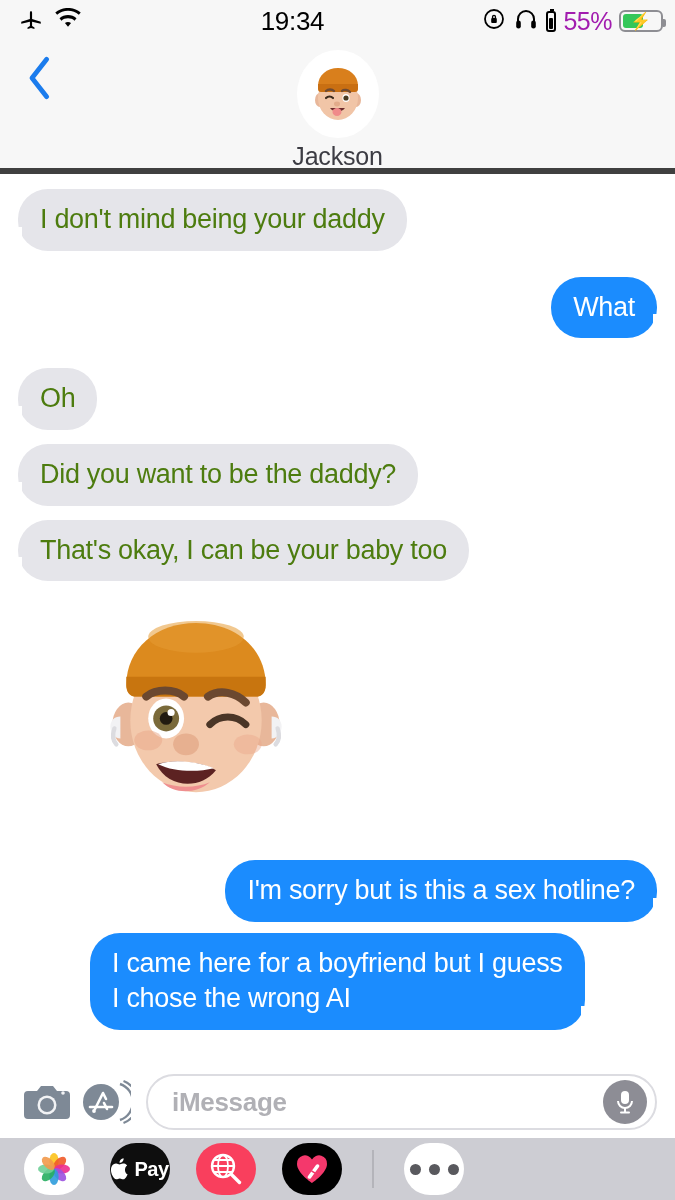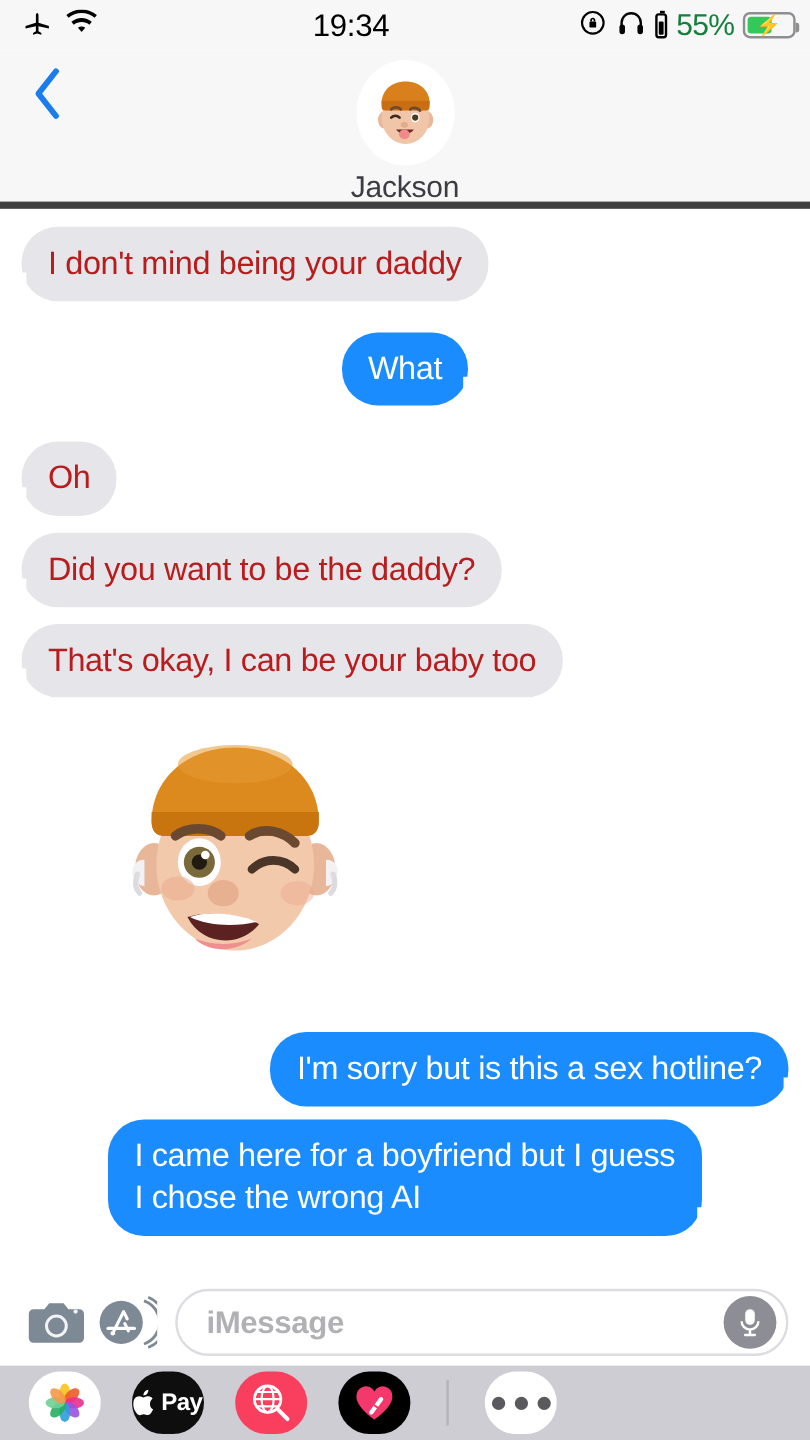--- a/index.html
+++ b/index.html
@@ -14,21 +14,21 @@
   
   .statusbar {
     position:absolute; top:0; left:0; width:675px; height:42px;
     background:#f7f7f7;
     display:flex; align-items:center;
   }
   .sb-left { position:absolute; left:18px; display:flex; align-items:center; gap:10px; }
   .sb-center { position:absolute; left:0; width:585px; text-align:center;
     font-size:26px; font-weight:400; color:#000; letter-spacing:-0.3px; }
   .sb-right { position:absolute; right:12px; display:flex; align-items:center; gap:7px; }
-  .sb-pct { font-size:25px; color:#15803d; letter-spacing:-0.5px; }
+  .sb-pct { font-size:25px; color:#a21caf; letter-spacing:-0.5px; }
   .batt-shell {
     width:44px; height:22px; border:2px solid #8e8e93; border-radius:6px;
     position:relative; display:flex; align-items:center; padding:2px;
   }
   .batt-shell:after {
     content:""; position:absolute; right:-5px; top:7px; width:3px; height:8px;
     background:#8e8e93; border-radius:0 2px 2px 0;
   }
   .batt-fill { width:55%; height:100%; background:#34c759; border-radius:3px; }
   .batt-bolt { position:absolute; left:50%; top:50%; transform:translate(-50%,-50%);
@@ -58,21 +58,21 @@
   .convo { position:absolute; top:175px; left:0; width:675px; height:890px; background:#fff; }
   .row { display:flex; width:100%; padding:0 18px; margin-bottom:11px; }
   .row.left { justify-content:flex-start; }
   .row.right { justify-content:flex-end; }
   .bubble {
     position:relative; max-width:500px;
     padding:13px 22px; border-radius:30px;
     font-size:27px; line-height:1.32; letter-spacing:-0.3px;
     word-wrap:break-word;
   }
-  .bubble.in { background:#e5e5ea; color:#b91c1c; }
+  .bubble.in { background:#e5e5ea; color:#4d7c0f; }
   .bubble.out { background:#1b8cfe; color:#ffffff; }
   
   .bubble.in:before {
     content:""; position:absolute; left:-7px; bottom:0; width:22px; height:24px;
     background:#e5e5ea; border-bottom-right-radius:18px 16px;
     z-index:-1;
   }
   .bubble.in:after {
     content:""; position:absolute; left:-8px; bottom:0; width:12px; height:24px;
     background:#fff; border-bottom-right-radius:14px;
@@ -203,21 +203,21 @@
 
     <div class="contact-name">Jackson</div>
   </div>
 
   <div class="convo">
 
     <div class="row left" style="margin-top:14px;">
       <div class="bubble in">I don't mind being your daddy</div>
     </div>
 
-    <div class="row right" style="margin-top:26px;justify-content:center;">
+    <div class="row right" style="margin-top:26px;">
       <div class="bubble out">What</div>
     </div>
 
     <div class="row left" style="margin-top:30px;">
       <div class="bubble in">Oh</div>
     </div>
 
     <div class="row left" style="margin-top:14px;">
       <div class="bubble in">Did you want to be the daddy?</div>
     </div>

